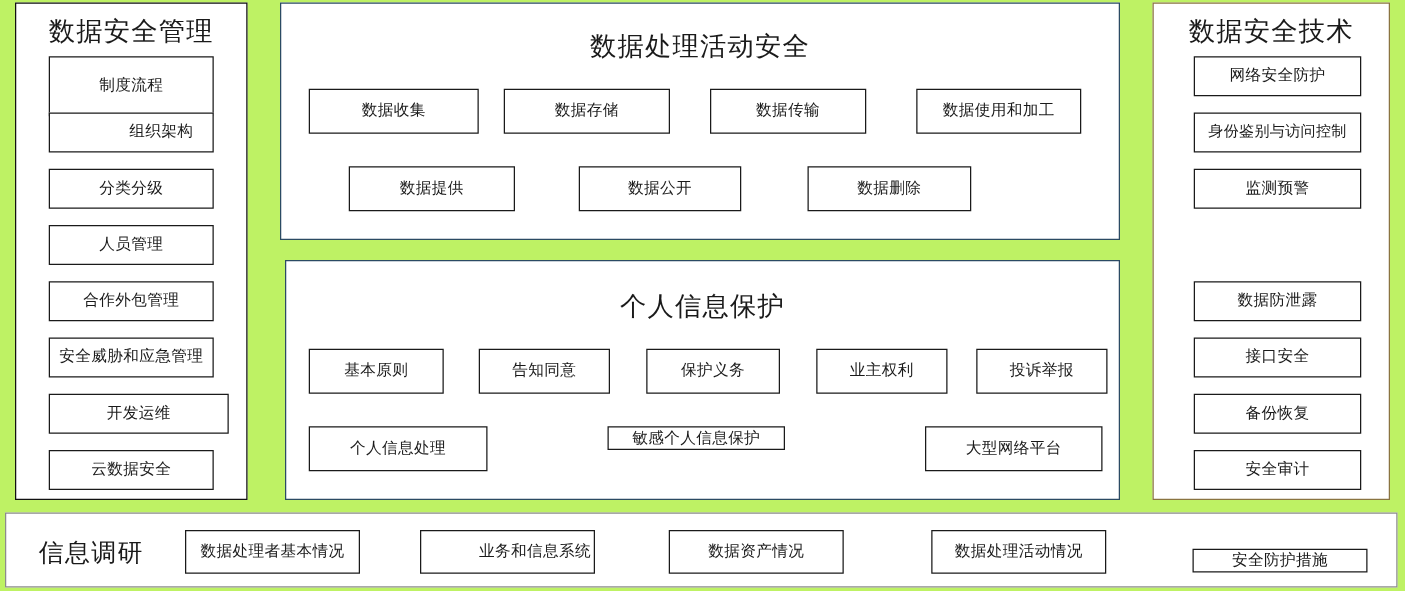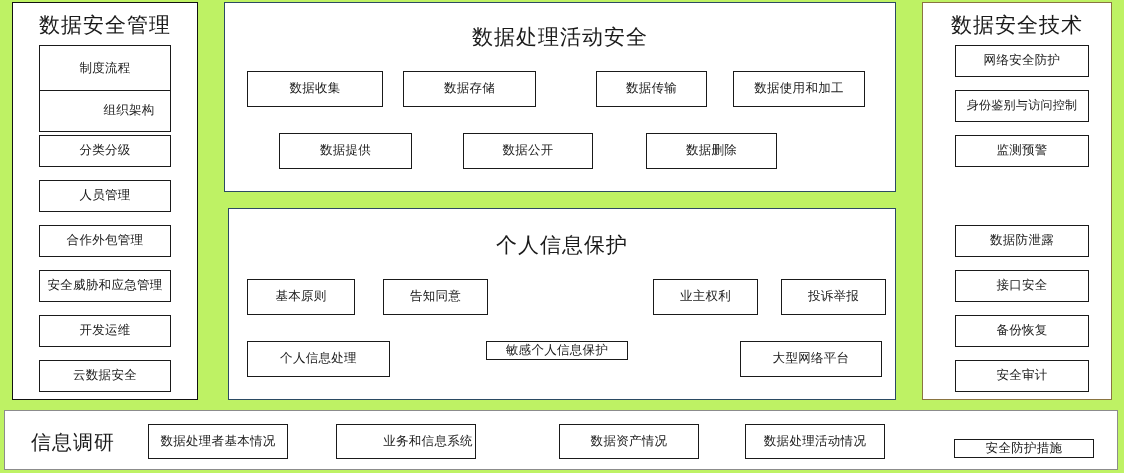--- a/index.html
+++ b/index.html
@@ -101,53 +101,53 @@
 <body>
 
 <div class="canvas">
 
   <div class="panel" id="panel-management">
     <div class="panel-title">数据安全管理</div>
 
     <div class="item" style="left:26px; top:42px; width:132px; height:48px;">
       <span>制度流程</span>
     </div>
-    <div class="item" style="left:26px; top:87px; width:132px; height:42px;padding-left:48px;">
+    <div class="item" style="left:26px; top:87px; width:132px; height:32px;padding-left:48px;">
       <span>组织架构</span>
     </div>
     <div class="item" style="left:26px; top:132px; width:132px; height:32px;">
       <span>分类分级</span>
     </div>
     <div class="item" style="left:26px; top:177px; width:132px; height:32px;">
       <span>人员管理</span>
     </div>
     <div class="item" style="left:26px; top:267px; width:132px; height:32px;">
       <span>安全威胁和应急管理</span>
     </div>
     <div class="item" style="left:26px; top:222px; width:132px; height:32px;">
       <span>合作外包管理</span>
     </div>
-    <div class="item" style="left:26px; top:312px; width:132px; height:32px;">
+    <div class="item" style="left:26px; top:312px; width:144px; height:32px;">
       <span>开发运维</span>
     </div>
     <div class="item" style="left:26px; top:357px; width:132px; height:32px;">
       <span>云数据安全</span>
     </div>
   </div>
 
   <div class="panel" id="panel-processing">
     <div class="panel-title">数据处理活动安全</div>
 
     <div class="item" style="left:22px; top:68px; width:136px; height:36px;">
       <span>数据收集</span>
     </div>
     <div class="item" style="left:178px; top:68px; width:133px; height:36px;">
       <span>数据存储</span>
     </div>
-    <div class="item" style="left:343px; top:68px; width:111px; height:36px;margin-left:28px;">
+    <div class="item" style="left:343px; top:68px; width:125px; height:36px;">
       <span>数据传输</span>
     </div>
     <div class="item" style="left:508px; top:68px; width:132px; height:36px;">
       <span>数据使用和加工</span>
     </div>
 
     <div class="item" style="left:54px; top:130px; width:133px; height:36px;">
       <span>数据提供</span>
     </div>
     <div class="item" style="left:238px; top:130px; width:130px; height:36px;">
@@ -160,20 +160,23 @@
 
   <div class="panel" id="panel-personal">
     <div class="panel-title">个人信息保护</div>
 
     <div class="item" style="left:18px; top:70px; width:108px; height:36px;">
       <span>基本原则</span>
     </div>
     <div class="item" style="left:154px; top:70px; width:105px; height:36px;">
       <span>告知同意</span>
     </div>
+    <div class="item" style="left:288px; top:70px; width:107px; height:36px;">
+      <span>保护义务</span>
+    </div>
     <div class="item" style="left:424px; top:70px; width:105px; height:36px;">
       <span>业主权利</span>
     </div>
     <div class="item" style="left:552px; top:70px; width:105px; height:36px;">
       <span>投诉举报</span>
     </div>
 
     <div class="item" style="left:18px; top:132px; width:143px; height:36px;">
       <span>个人信息处理</span>
     </div>
@@ -213,21 +216,21 @@
 
   <div class="panel" id="panel-survey">
     <div id="survey-title">信息调研</div>
 
     <div class="item" style="left:143px; top:13px; width:140px; height:35px;">
       <span>数据处理者基本情况</span>
     </div>
     <div class="item" style="left:331px; top:13px; width:140px; height:35px;padding-left:44px;">
       <span>业务和信息系统</span>
     </div>
-    <div class="item" style="left:554px; top:13px; width:140px; height:35px;">
+    <div class="item" style="left:530px; top:13px; width:140px; height:35px;">
       <span>数据资产情况</span>
     </div>
     <div class="item" style="left:740px; top:13px; width:140px; height:35px;">
       <span>数据处理活动情况</span>
     </div>
     <div class="item" style="left:949px; top:28px; width:140px; height:19px;">
       <span>安全防护措施</span>
     </div>
   </div>
 

